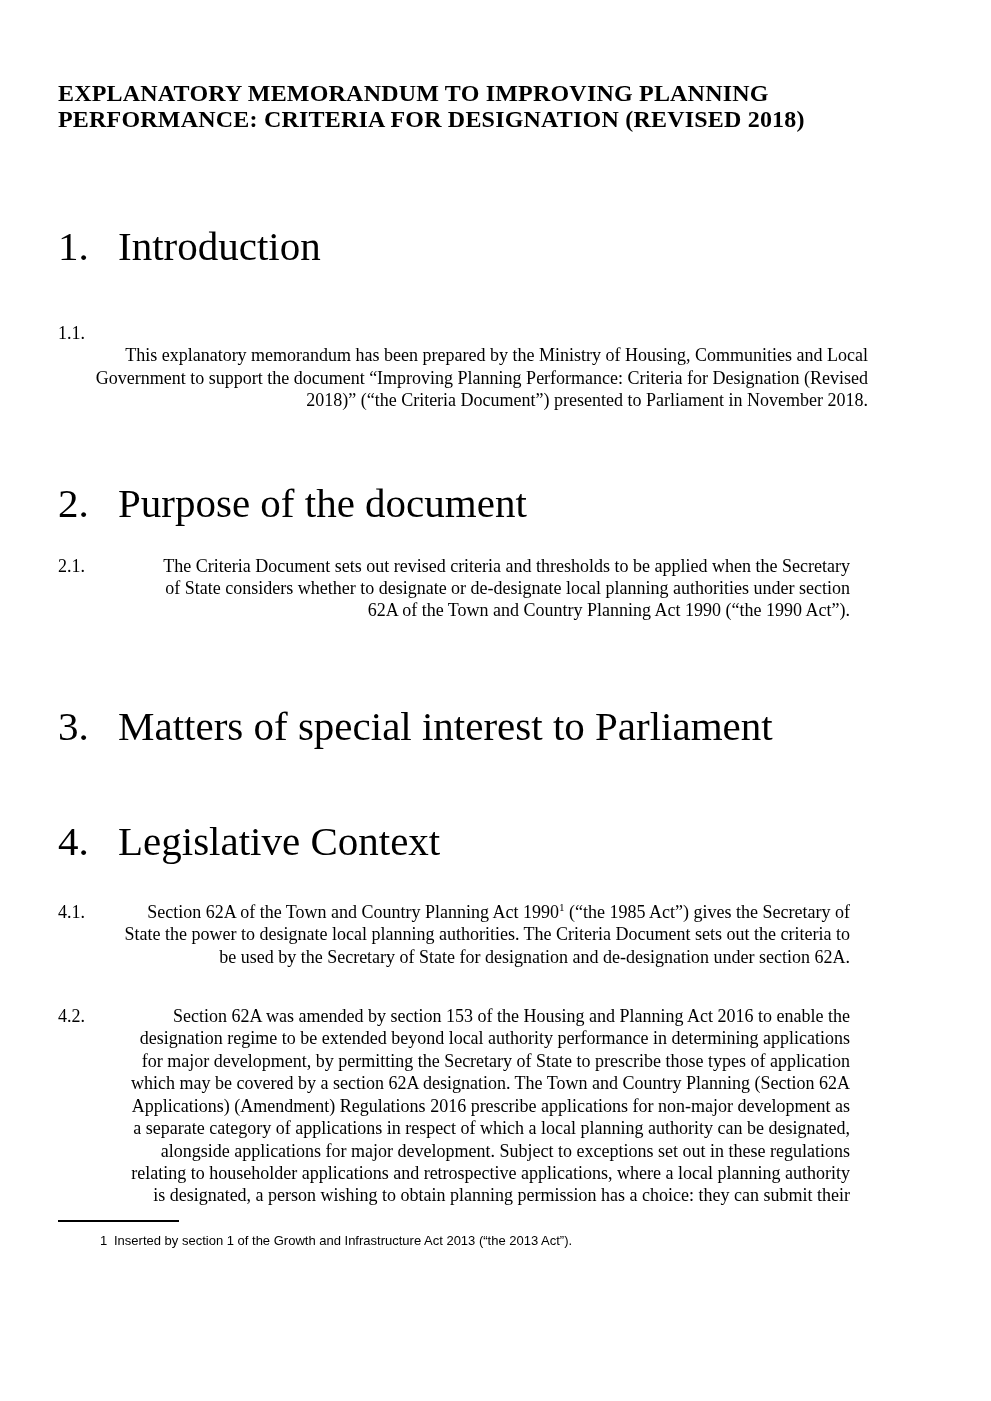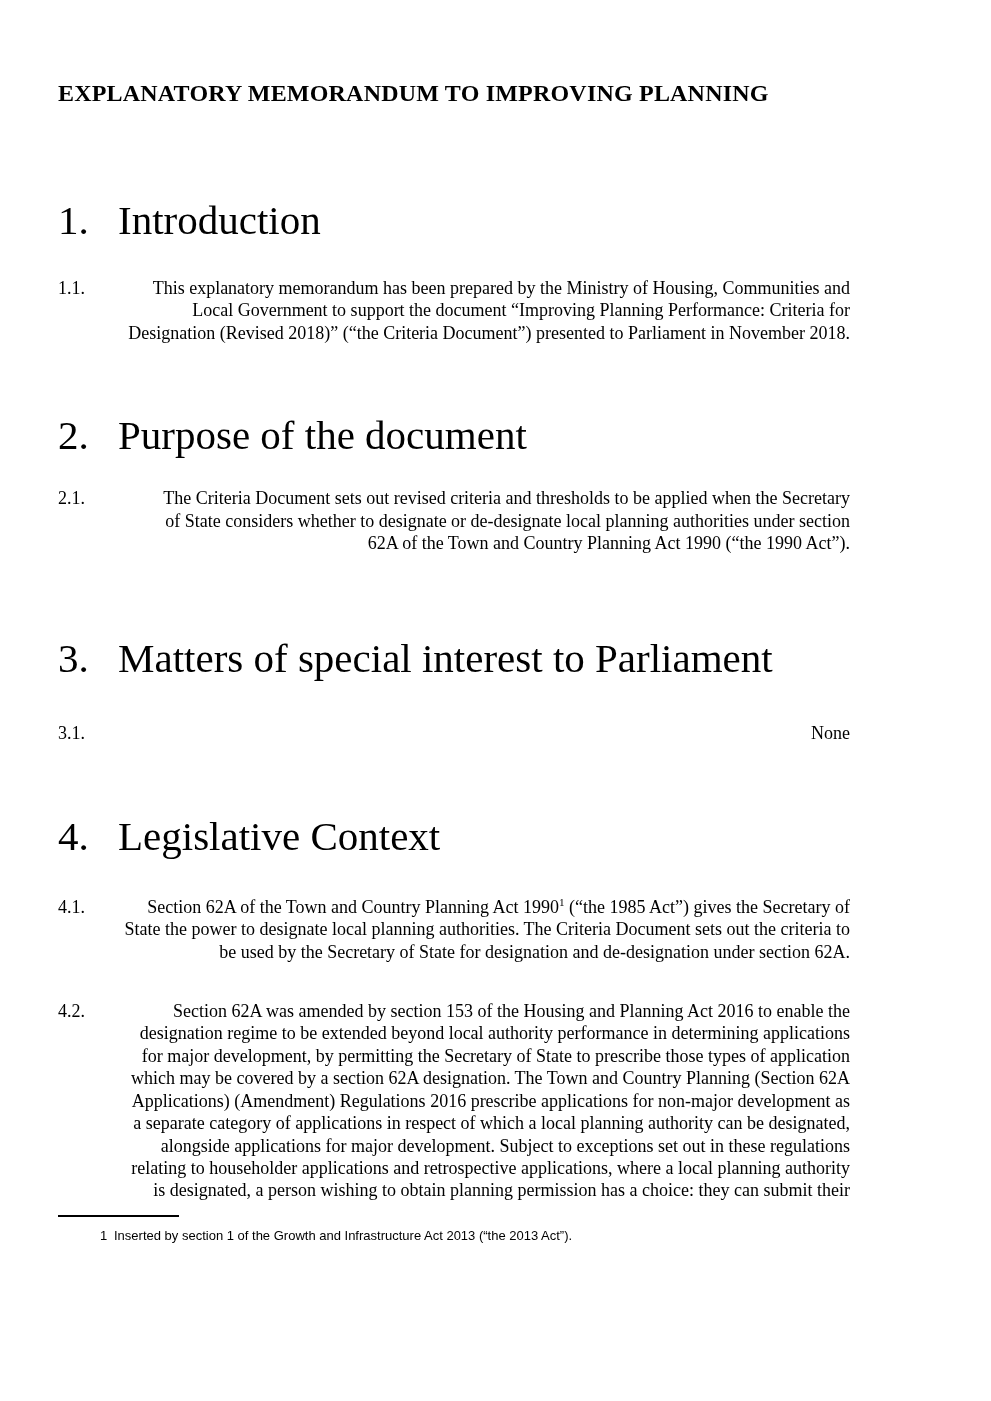--- a/index.html
+++ b/index.html
@@ -48,21 +48,21 @@
   .para .ptext { width: 810px; text-align: right; }
 
   sup.fn-ref {
     font-size: 62%;
     vertical-align: super;
     line-height: 0;
   }
 
   
   .h-s1 { margin-top: 90px; }
-  .p-11 { margin-top: 33px; }
+  .p-11 { margin-top: 52px; flex-direction: column; }
   .h-s2 { margin-top: 67px; }
   .p-21 { margin-top: 28px; gap: 40px; }
   .h-s3 { margin-top: 80px; }
   .p-31 { margin-top: 40px; }
   .h-s4 { margin-top: 67px; }
   .p-41 { margin-top: 36px; }
   .p-42 { margin-top: 37px; }
 
   
   .footnote-rule {
@@ -82,20 +82,21 @@
   .footnote .fmark { width: 14px; flex-shrink: 0; }
   .footnote .ftext { flex: 1; }
 </style>
 </head>
 <body>
 
 <div class="page">
 
   <div class="doc-header">
     <span class="hdr-line">EXPLANATORY MEMORANDUM TO IMPROVING PLANNING</span>
+    <span class="hdr-line">PERFORMANCE: CRITERIA FOR DESIGNATION (REVISED 2018)</span>
   </div>
 
   <div>
     <div class="heading h-s1">
       <span class="hnum">1.</span>
       <span class="htitle">Introduction</span>
     </div>
     <div class="para p-11">
       <span class="pnum">1.1.</span>
       <span class="ptext">This explanatory memorandum has been prepared by the Ministry of Housing, Communities and Local Government to support the document “Improving Planning Performance: Criteria for Designation (Revised 2018)” (“the Criteria Document”) presented to Parliament in November 2018.</span>
@@ -111,24 +112,20 @@
       <span class="pnum">2.1.</span>
       <span class="ptext">The Criteria Document sets out revised criteria and thresholds to be applied when the Secretary of State considers whether to designate or de-designate local planning authorities under section 62A of the Town and Country Planning Act 1990 (“the 1990 Act”).</span>
     </div>
   </div>
 
   <div>
     <div class="heading h-s3">
       <span class="hnum">3.</span>
       <span class="htitle">Matters of special interest to Parliament</span>
     </div>
-    <div class="para p-31">
-      <span class="pnum">3.1.</span>
-      <span class="ptext">None</span>
-    </div>
   </div>
 
   <div>
     <div class="heading h-s4">
       <span class="hnum">4.</span>
       <span class="htitle">Legislative Context</span>
     </div>
     <div class="para p-41">
       <span class="pnum">4.1.</span>
       <span class="ptext">

